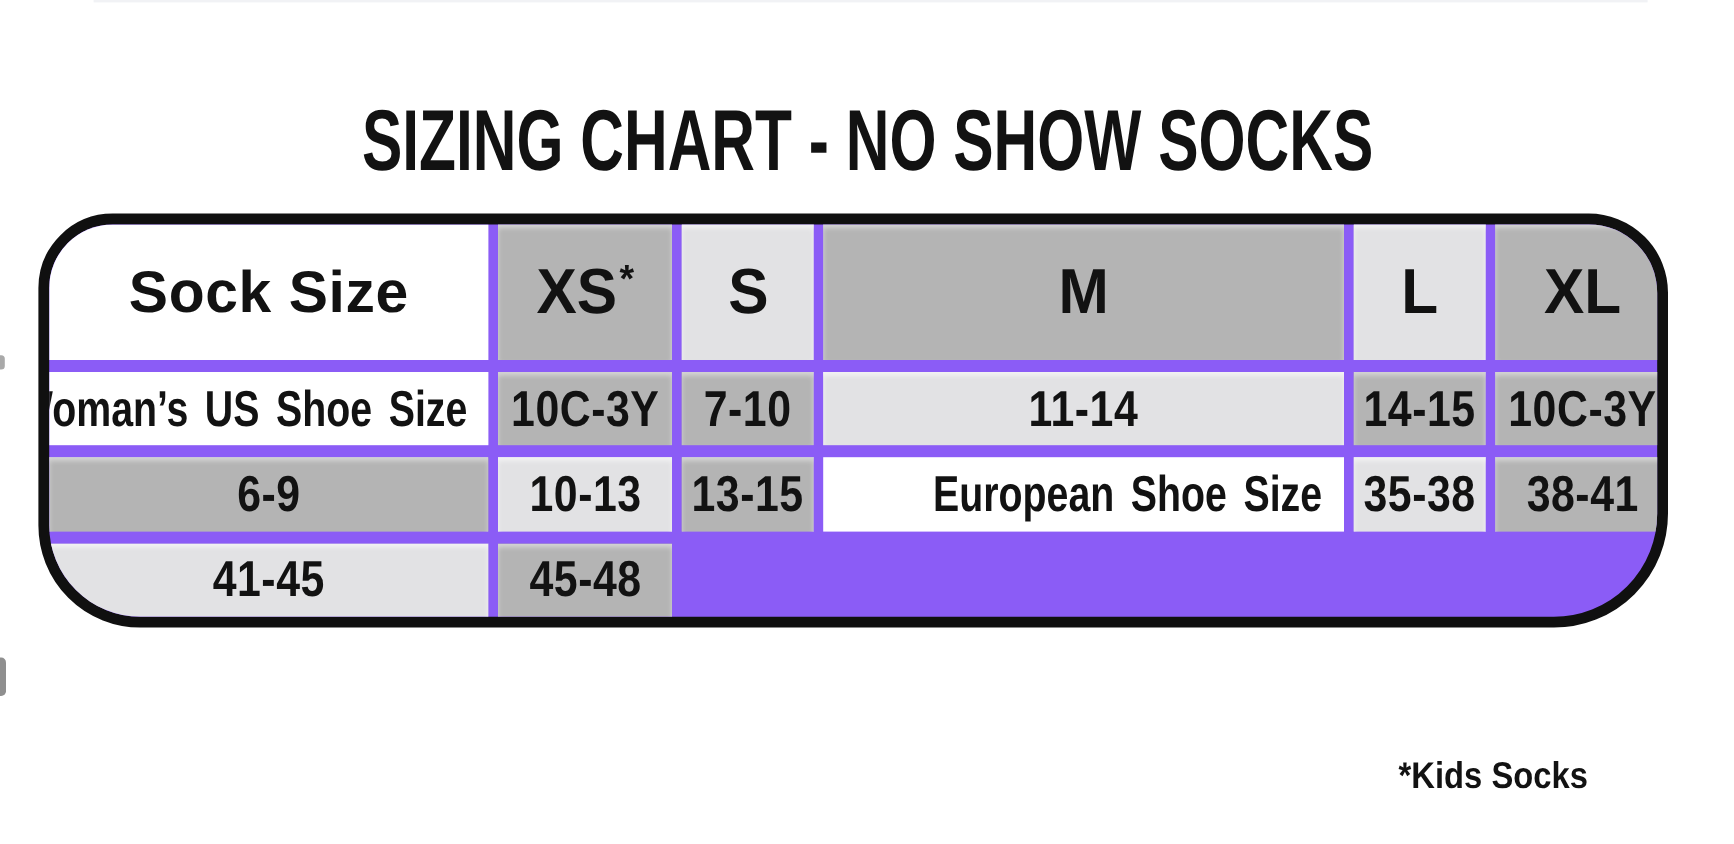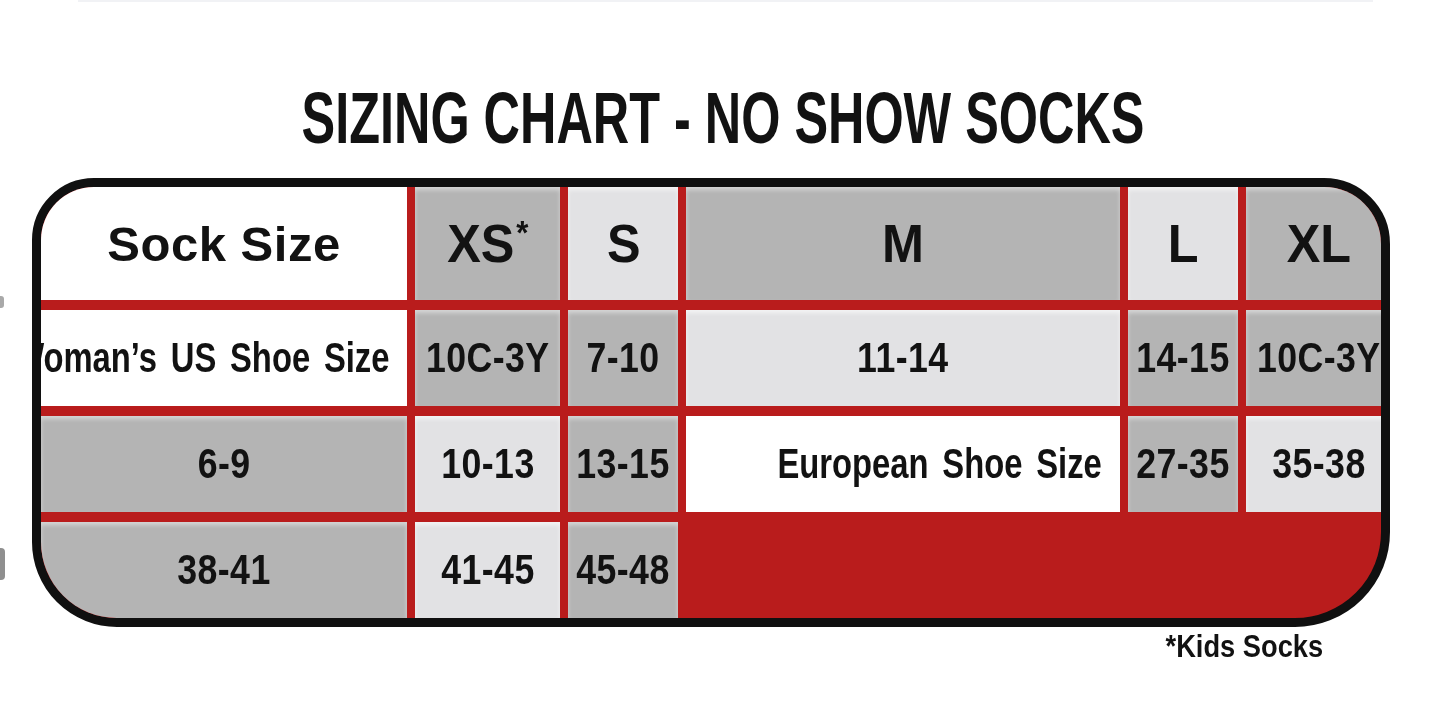--- a/index.html
+++ b/index.html
@@ -45,22 +45,22 @@
   .title .squeeze {
     display: inline-block;
     transform: scaleX(0.70);
     transform-origin: 50% 50%;
     letter-spacing: 0px;
   }
 
   .size-table {
     position: absolute;
     left: 32px; top: 178px;
-    width: 1358px; height: 449px;
-    background: #b91c1c;
+    width: 1358px; height: 345px;
+    background: #8b5cf6;
     border: 9px solid #101010;
     border-radius: 62px 66px 95px 85px;
     overflow: hidden;
     display: grid;
     grid-template-columns: 366px repeat(5, 1fr);
     grid-template-rows: 113px repeat(3, 1fr);
     column-gap: 8px;
     row-gap: 10px;
   }
 
@@ -183,23 +183,20 @@
     <div class="cell light">
         <span class="value">10-13</span>
       </div>
     <div class="cell dark">
         <span class="value">13-15</span>
       </div>
 
     <div class="cell white row-label-cell">
       <span class="row-label">European Shoe Size</span>
     </div>
-    <div class="cell dark">
-        <span class="value">27-35</span>
-      </div>
     <div class="cell light">
         <span class="value">35-38</span>
       </div>
     <div class="cell dark">
         <span class="value">38-41</span>
       </div>
     <div class="cell light">
         <span class="value">41-45</span>
       </div>
     <div class="cell dark">

